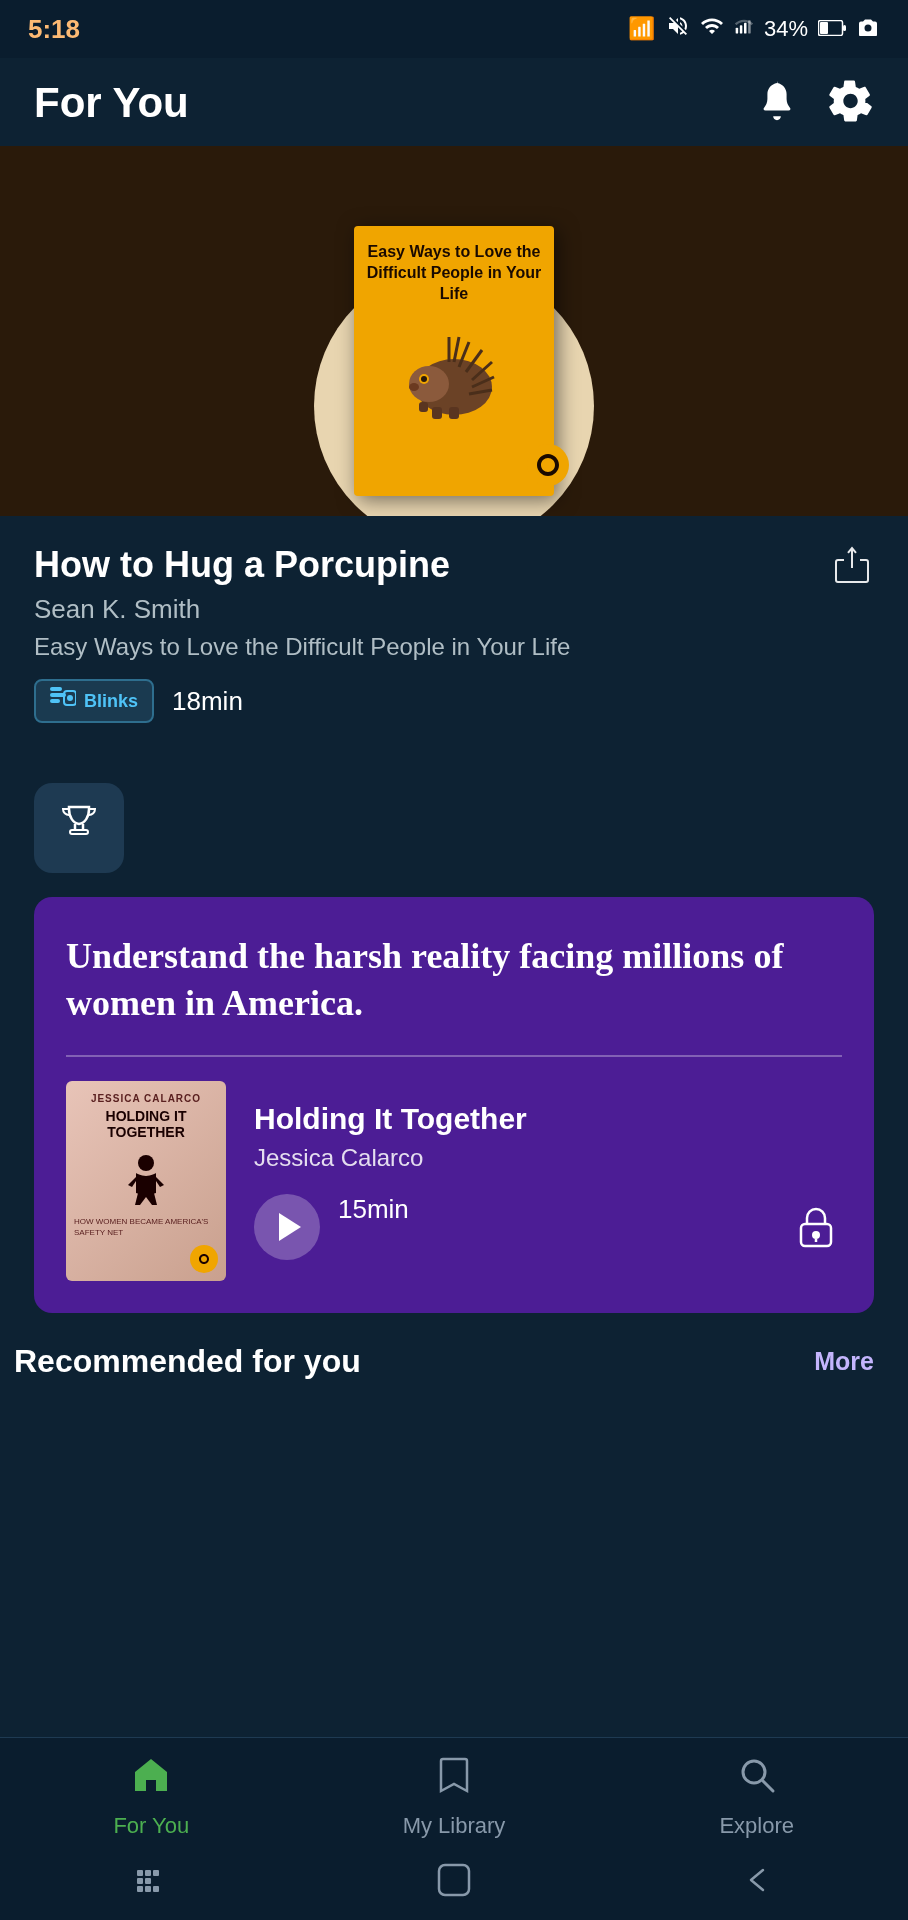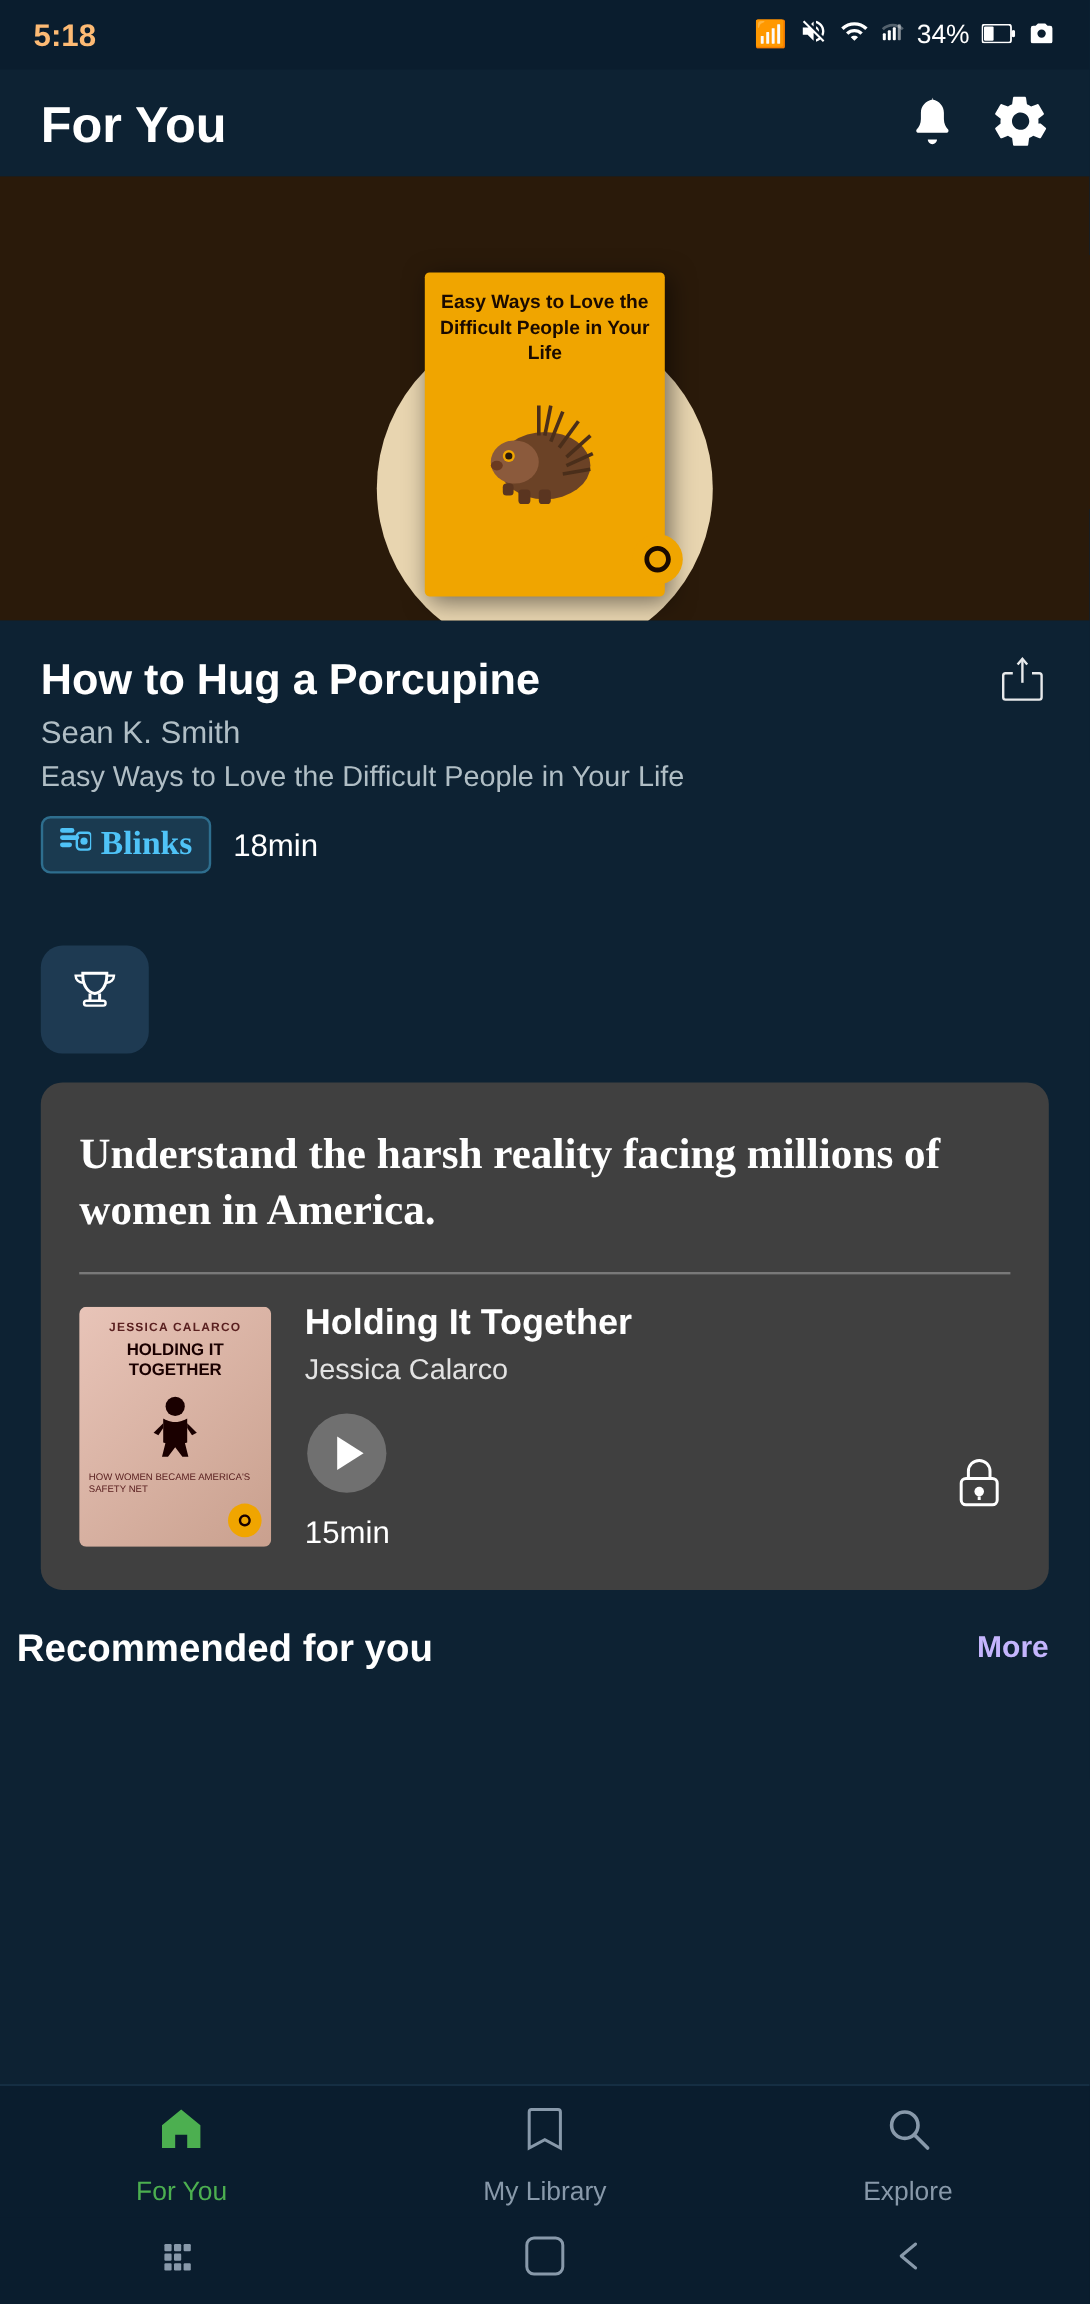--- a/index.html
+++ b/index.html
@@ -156,24 +156,23 @@
       gap: 8px;
       background-color: #1a3a50;
       border: 2px solid #2e6e8e;
       border-radius: 8px;
       padding: 6px 14px;
     }
     .blinks-icon {
       font-size: 22px;
     }
     .blinks-label {
-      font-size: 28px;
+      font-size: 18px;
       font-weight: 700;
       color: #4fc3f7;
-      font-family: Liberation Serif, serif;
     }
     .duration-text {
       font-size: 26px;
       color: #ffffff;
     }
     .share-button {
       position: absolute;
       top: 28px;
       right: 34px;
       cursor: pointer;
@@ -217,21 +216,21 @@
       color: #ffffff;
       margin-bottom: 6px;
     }
     .selected-subtitle {
       font-size: 24px;
       color: #b0bec5;
     }
 
     
     .red-card {
-      background-color: #404040;
+      background-color: #4c1d95;
       border-radius: 18px;
       padding: 36px 32px 32px 32px;
       margin-top: 9px;
     }
     .red-card-tagline {
       font-size: 36px;
       font-weight: 700;
       color: #ffffff;
       line-height: 1.3;
       margin-bottom: 28px;
@@ -324,23 +323,21 @@
       color: rgba(255,255,255,0.85);
       margin-bottom: 22px;
     }
     .red-card-bottom-row {
       display: flex;
       align-items: center;
       justify-content: space-between;
     }
     .play-row {
       display: flex;
-      align-items: center;
       gap: 18px;
-      flex-direction: column;
     }
     .play-button {
       width: 66px;
       height: 66px;
       background-color: rgba(255,255,255,0.25);
       border-radius: 50%;
       display: flex;
       align-items: center;
       justify-content: center;
       cursor: pointer;

